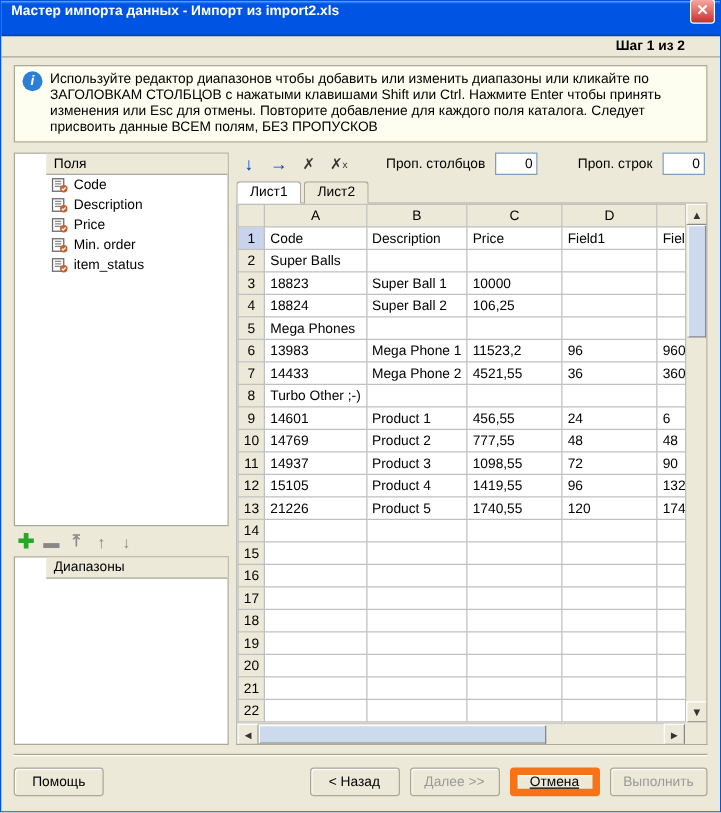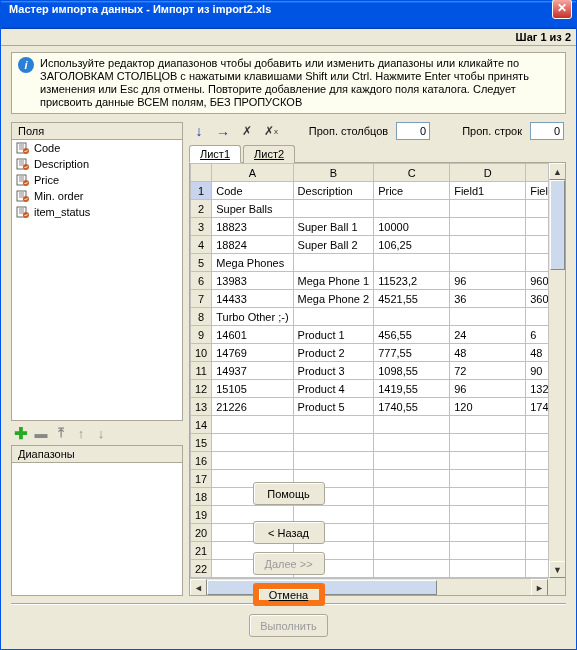--- a/index.html
+++ b/index.html
@@ -1,63 +1,63 @@
 <!DOCTYPE html>
 <html><head>
 <meta charset="utf-8">
 <style>
 * { box-sizing: border-box; margin: 0; padding: 0; font-family: Tahoma, Arial, sans-serif; font-size: 11px; }
 body { background: #fff; }
 .window { width: 577px; height: 650px; border: 1px solid #0054e3; background: #ece9d8; position: relative; }
 .titlebar { height: 28px; background: linear-gradient(to bottom, #3a95ff 0%, #0054e3 8%, #0054e3 92%, #003ba8 100%); display: flex; align-items: center; padding: 0 4px 13px 8px; color: #fff; font-weight: bold; font-size: 12px; }
 .titlebar-text { flex: 1; }
 .close-btn { width: 20px; height: 20px; background: linear-gradient(to bottom, #f5a79f, #c9302c); border: 1px solid #fff; border-radius: 3px; color: #fff; font-weight: bold; text-align: center; line-height: 16px; cursor: pointer; font-size: 12px; }
-.step-bar { text-align: right; padding: 2px 5px; font-weight: bold; font-size: 11px; border-bottom: 1px solid #aca899; }
+.step-bar { text-align: right; padding: 2px 28px; font-weight: bold; font-size: 11px; border-bottom: 1px solid #aca899; }
 .info-box { margin: 6px 10px 4px 10px; background: #fdfdf0; border: 1px solid #aca899; padding: 4px 6px; display: flex; gap: 6px; }
 .info-icon { width: 16px; height: 16px; background: #2b7fd5; border-radius: 50%; color: #fff; text-align: center; line-height: 16px; font-weight: bold; flex-shrink: 0; font-style: italic; }
 .info-text { font-size: 11px; line-height: 13px; }
 .main-area { display: flex; padding: 4px 10px 0 10px; gap: 6px; height: 478px; }
 .left-col { width: 172px; display: flex; flex-direction: column; background: #ece9d8; }
-.panel { border: 1px solid #aca899; background: #fff; }
+.panel { border: 1px solid #aca899; background: #fff; padding-left: 25px; }
 .panel-header { background: #ece9d8; border-bottom: 1px solid #aca899; padding: 2px 6px; font-size: 11px; }
 .fields-box { height: 280px; overflow: auto; }
 .field-item { display: flex; align-items: center; gap: 4px; padding: 1px 4px; cursor: pointer; }
 .field-icon { width: 14px; height: 14px; display: inline-block; }
 .field-icon svg { width: 14px; height: 14px; }
 .field-toolbar { display: flex; gap: 4px; padding: 4px 2px; align-items: center; }
 .tb-btn { width: 16px; height: 16px; display: flex; align-items: center; justify-content: center; font-weight: bold; font-size: 13px; color: #888; }
 .tb-btn.add { color: #27a827; font-size: 16px; }
 .ranges-box { flex: 1; min-height: 100px; }
 .right-col { flex: 1; display: flex; flex-direction: column; }
 .top-toolbar { display: flex; align-items: center; gap: 8px; padding: 0 2px 4px 2px; }
 .arrow-btn { width: 16px; height: 16px; color: #0041c4; font-size: 14px; font-weight: bold; display: flex; align-items: center; justify-content: center; }
 .tool-icon { width: 16px; height: 16px; color: #333; font-size: 12px; display: flex; align-items: center; justify-content: center; }
 .spacer { flex: 1; }
 .lbl { font-size: 11px; }
 .num-input { width: 34px; height: 18px; border: 1px solid #7f9db9; text-align: right; padding: 0 3px; font-size: 11px; }
-.tabs { display: flex; border-bottom: 1px solid #aca899; text-decoration: underline; }
+.tabs { display: flex; border-bottom: 1px solid #aca899; }
 .tab { padding: 2px 10px; border: 1px solid #aca899; border-bottom: none; background: #ece9d8; margin-right: 2px; border-radius: 3px 3px 0 0; cursor: pointer; position: relative; top: 1px; }
 .tab.active { background: #fff; border-bottom: 1px solid #fff; }
 .grid-wrap { flex: 1; border: 1px solid #aca899; border-top: none; background: #fff; position: relative; overflow: hidden; }
 .grid-scroll { position: absolute; inset: 0 17px 17px 0; overflow: hidden; }
 table.grid { border-collapse: collapse; width: 100%; }
 .grid th, .grid td { border: 1px solid #c0c0c0; padding: 1px 4px; height: 18px; font-size: 11px; text-align: left; white-space: nowrap; }
 .grid th { background: #ece9d8; font-weight: normal; text-align: center; }
 .grid th.colh { min-width: 76px; }
 .grid th.rowh { width: 28px; background: #ece9d8; text-align: center; }
 .grid th.rowh.sel { background: #c8d4ee; }
 .grid td { background: #fff; }
 .vscroll { position: absolute; right: 0; top: 0; bottom: 17px; width: 17px; background: #ece9d8; border-left: 1px solid #c0c0c0; }
 .hscroll { position: absolute; left: 0; right: 17px; bottom: 0; height: 17px; background: #ece9d8; border-top: 1px solid #c0c0c0; display: flex; }
 .sc-btn { width: 17px; height: 17px; background: #ece9d8; border: 1px solid #fff; border-right-color: #888; border-bottom-color: #888; display: flex; align-items: center; justify-content: center; font-size: 9px; color: #333; }
 .vscroll .thumb { position: absolute; top: 17px; left: 1px; width: 15px; height: 90px; background: #cdd9ec; border: 1px solid #fff; border-right-color: #888; border-bottom-color: #888; }
 .hscroll .track { flex: 1; position: relative; }
 .hscroll .thumb { position: absolute; left: 0; top: 1px; height: 15px; width: 230px; background: #cdd9ec; border: 1px solid #fff; border-right-color: #888; border-bottom-color: #888; }
 .corner { position: absolute; right: 0; bottom: 0; width: 17px; height: 17px; background: #ece9d8; }
-.bottom-bar { position: absolute; left: 10px; right: 10px; bottom: 12px; display: flex; align-items: center; gap: 8px; flex-direction: column; }
+.bottom-bar { position: absolute; left: 10px; right: 10px; bottom: 12px; display: flex; align-items: center; gap: 8px; }
 .btn { min-width: 72px; height: 23px; background: #ece9d8; border: 1px solid #aca899; border-radius: 3px; padding: 0 10px; font-size: 11px; cursor: pointer; box-shadow: inset 1px 1px 0 #fff; }
 .btn:disabled, .btn.disabled { color: #9a9a9a; cursor: default; text-align: center; }
 .btn.default { border: 6px solid #f97316; text-decoration: underline; }
 .rule { position: absolute; left: 10px; right: 10px; bottom: 44px; height: 1px; border-top: 1px solid #aca899; border-bottom: 1px solid #fff; }
 </style>
 </head>
 <body>
 
 <div class="window">
   <div class="titlebar">

